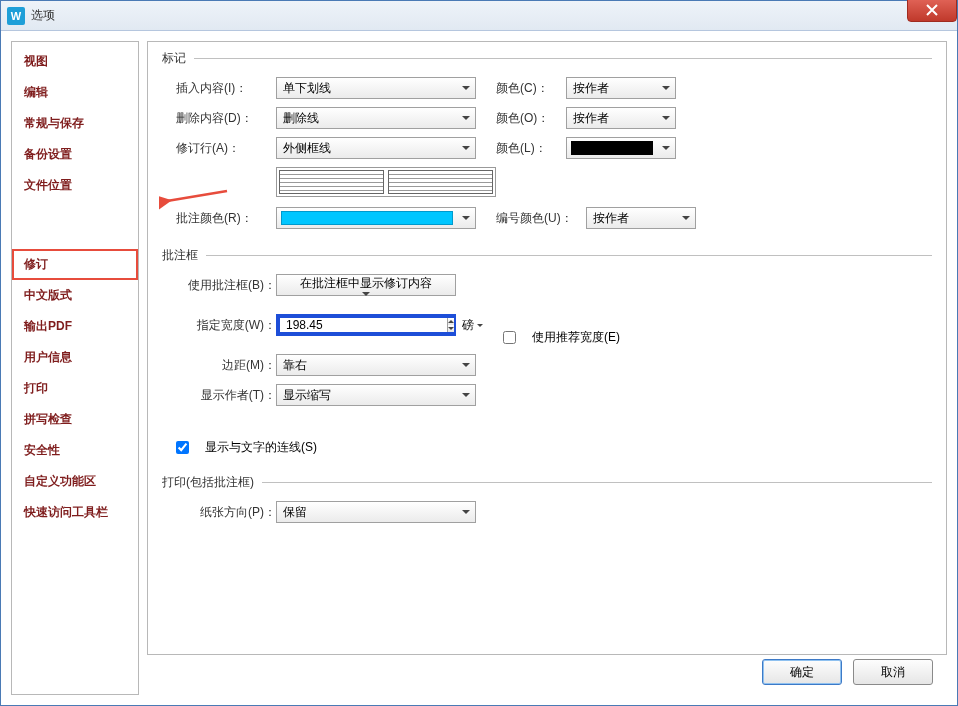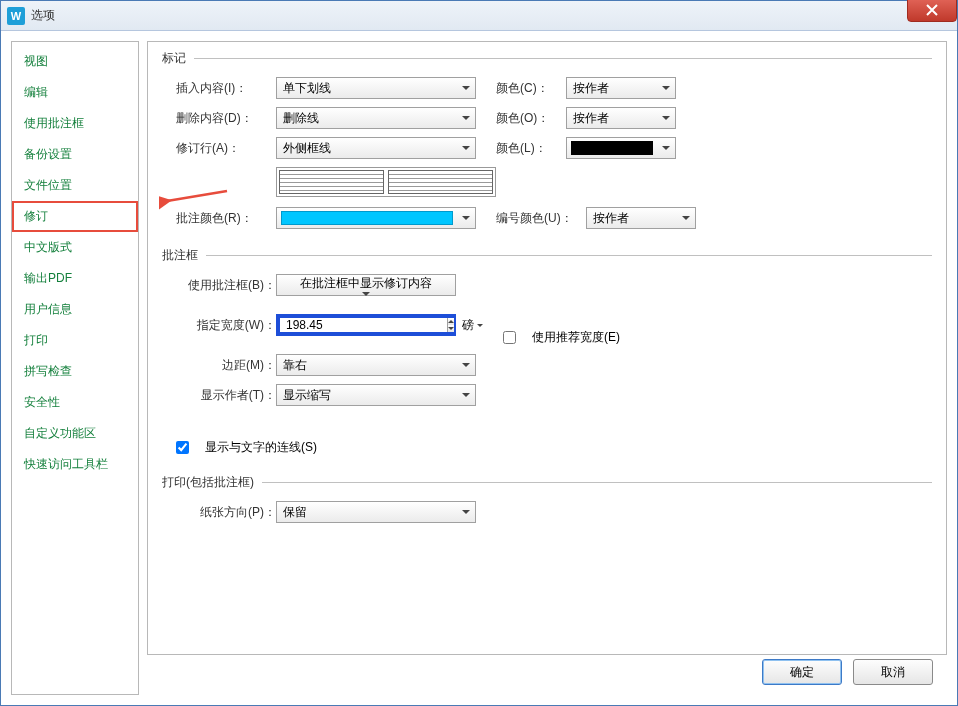--- a/index.html
+++ b/index.html
@@ -9,22 +9,22 @@
     
     .titlebar { height: 30px; background: linear-gradient(to bottom, #eef3f9, #e1e9f2); display: flex; align-items: center; padding-left: 6px; border-bottom: 1px solid #b5c6de; }
     .titlebar .app-icon { width: 18px; height: 18px; background: #1e9fd8; border-radius: 2px; display: flex; align-items: center; justify-content: center; color: #fff; font-weight: bold; font-size: 11px; margin-right: 6px; }
     .titlebar .title { color: #333; }
     .titlebar .close-btn { position: absolute; right: 0; top: -3px; width: 50px; height: 24px; background: linear-gradient(to bottom, #e16357, #c0392b); border: 1px solid #a02b1f; border-radius: 0 0 4px 4px; display: flex; align-items: center; justify-content: center; cursor: pointer; }
     .titlebar .close-btn svg { width: 12px; height: 12px; }
     
     .content { display: flex; height: calc(100% - 30px); padding: 10px; gap: 8px; }
     
     .sidebar { width: 128px; border: 1px solid #b8b8b8; background: #fff; padding: 4px 0; }
-    .sidebar-item { padding: 7px 12px; color: #15803d; cursor: pointer; }
-    .sidebar-item.active { border: 2px solid #e74c3c; padding: 5px 10px; }
+    .sidebar-item { padding: 7px 12px; color: #7f1d1d; cursor: pointer; font-weight: bold; }
+    .sidebar-item.active { border: 2px solid #e74c3c; padding: 5px 10px; margin-top: 48px; }
     
     .main { flex: 1; position: relative; }
     .main-inner { border: 1px solid #b8b8b8; height: calc(100% - 40px); padding: 8px 14px; position: relative; overflow: hidden; }
     
     .arrow { position: absolute; left: 160px; top: 190px; z-index: 10; }
     
     fieldset { border: none; border-top: 1px solid #c0c0c0; margin-bottom: 10px; padding-top: 10px; }
     fieldset legend { padding-right: 8px; color: #333; }
     
     .row { display: flex; align-items: center; margin-bottom: 8px; padding-left: 14px; }
@@ -86,21 +86,21 @@
         </marker>
       </defs>
     <line x1="68" y1="4" x2="8" y2="14" stroke="#e74c3c" stroke-width="2.5" marker-end="url(#ah)"></line>
   </svg>
 
   <div class="content">
 
     <div class="sidebar">
       <div class="sidebar-item">视图</div>
       <div class="sidebar-item">编辑</div>
-      <div class="sidebar-item">使用批注框</div>
+      <div class="sidebar-item">常规与保存</div>
       <div class="sidebar-item">备份设置</div>
       <div class="sidebar-item">文件位置</div>
       <div class="sidebar-item active">修订</div>
       <div class="sidebar-item">中文版式</div>
       <div class="sidebar-item">输出PDF</div>
       <div class="sidebar-item">用户信息</div>
       <div class="sidebar-item">打印</div>
       <div class="sidebar-item">拼写检查</div>
       <div class="sidebar-item">安全性</div>
       <div class="sidebar-item">自定义功能区</div>

